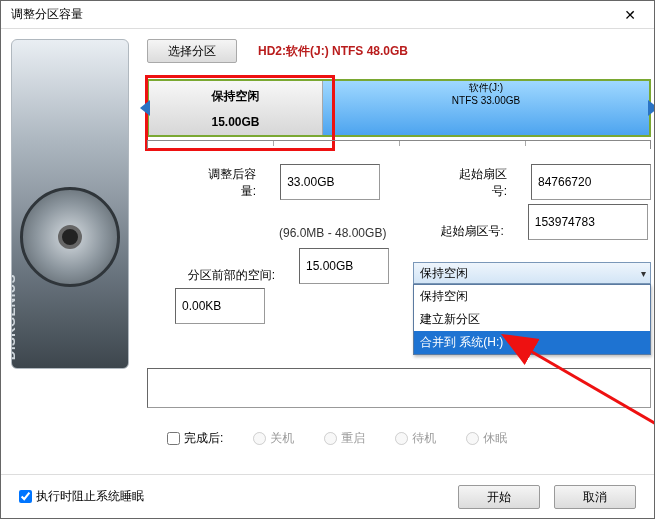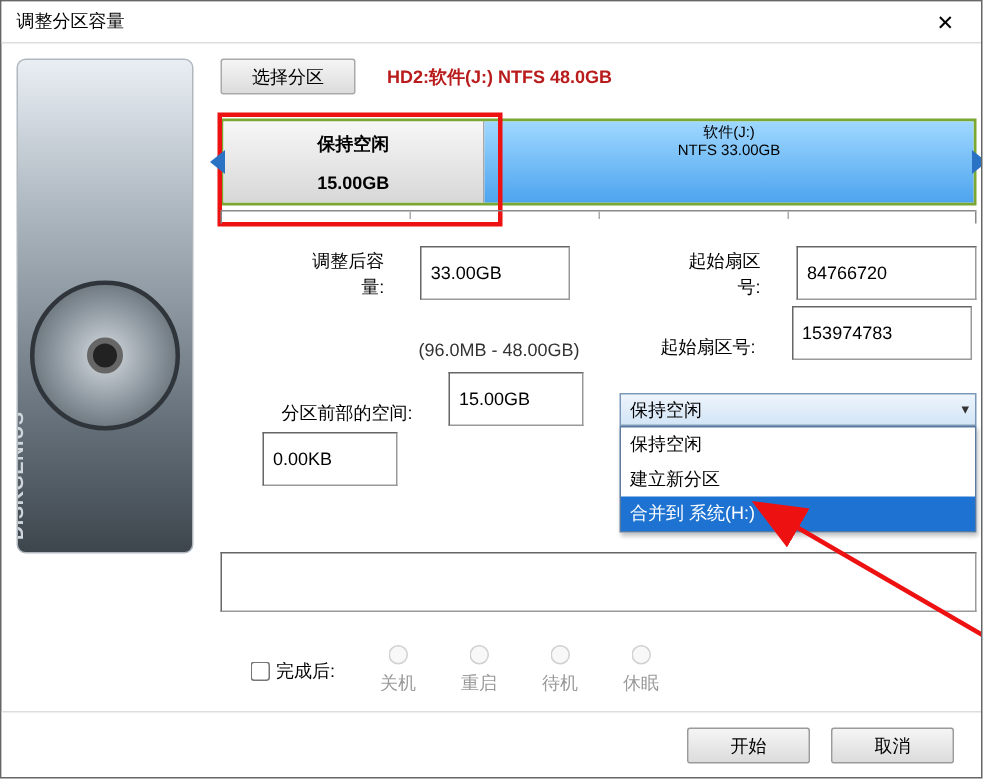--- a/index.html
+++ b/index.html
@@ -148,21 +148,21 @@
   .path-box {
     margin-top:44px;
     border:1px solid #999; height:40px; border-top-color:#666; border-left-color:#666;
     background:#fff;
   }
   .after-row {
     display:flex; align-items:center; gap:30px; margin-top:22px; padding-left:20px;
   }
   .chk { display:flex; align-items:center; gap:4px;}
   .chk input { margin:0; width:13px; height:13px;}
-  .radio { display:flex; align-items:center; gap:4px; color:#9a9a9a;flex-direction:column; }
+  .radio { display:flex; align-items:center; gap:4px; color:#9a9a9a; }
   .radio input { margin:0; }
   .footer {
     position:absolute; bottom:0; left:0; right:0;
     height:44px; border-top:1px solid #ddd;
     display:flex; align-items:center; padding:0 18px;
     background:#fff;
   }
   .footer .chk { color:#000; }
   .footer-spacer { flex:1; }
   .btn {
@@ -293,16 +293,20 @@
           <marker id="ah" markerWidth="14" markerHeight="14" refX="2" refY="5" orient="auto">
         <path d="M0,0 L12,5 L0,10 Z" fill="#e11"></path>
       </marker>
         </defs>
       <line x1="250" y1="150" x2="26" y2="20" stroke="#e11" stroke-width="3" marker-end="url(#ah)"></line>
     </svg>
   </div>
 </div>
 
 <div class="footer">
+  <label class="chk">
+    <input type="checkbox" checked="" style="">
+    <span>执行时阻止系统睡眠</span>
+  </label>
   <div class="footer-spacer"></div>
   <div class="btn">开始</div>
   <div class="btn">取消</div>
 </div>
 
 </body></html>

